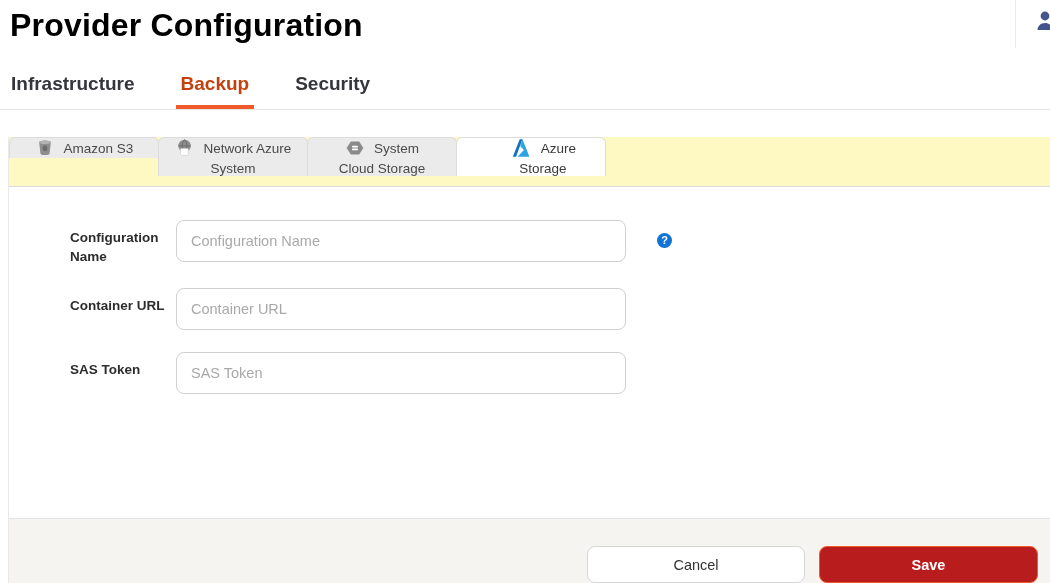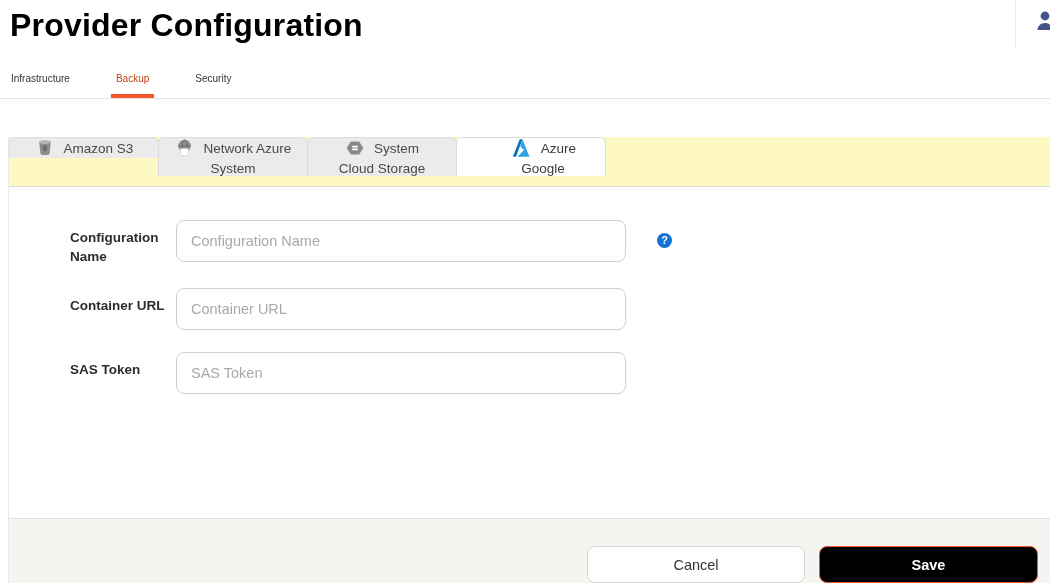--- a/index.html
+++ b/index.html
@@ -20,22 +20,22 @@
     border-left:1px solid #ededed; overflow:hidden;
   }
   .user-box svg { position:absolute; right:-7px; top:9px; }
 
   
   .navbar {
     display:flex; gap:46px; padding:0 11px;
     margin-top:19px; border-bottom:1px solid #e3e3e3;
   }
   .nav-item {
-    font-size:10px; color:#34363b; padding:6px 5px 10px; margin:0 -5px;
-    cursor:pointer; border-bottom:4px solid transparent;
+    font-size:19px; color:#34363b; padding:6px 5px 10px; margin:0 -5px;
+    cursor:pointer; border-bottom:4px solid transparent;font-weight:bold;
   }
   .nav-item.active { border-bottom-color:#F05A2B; color:#c2410c; }
 
   
   .panel {
     position:absolute; left:8px; top:137px; right:0; bottom:0;
     border-left:1px solid #e9e9e9; display:flex; flex-direction:column;
     background:#fff;
   }
   .subtabs {
@@ -82,21 +82,21 @@
     height:65px; background:#f5f4f1; border-top:1px solid #e3e3e3;
     display:flex; align-items:flex-end; justify-content:flex-end;
     gap:14px; padding-right:12px;
   }
   .btn {
     height:37px; border-radius:8px; font-size:14.5px; cursor:pointer;
     font-family:"Liberation Sans", sans-serif;
     display:flex; align-items:center; justify-content:center;
   }
   .btn-cancel { width:218px; background:#fff; border:1px solid #d6d6d6; color:#333; }
-  .btn-save  { width:219px; background:#000000; border:1px solid #F05A2B; color:#fff; font-weight:700; }
+  .btn-save  { width:219px; background:#b91c1c; border:1px solid #F05A2B; color:#fff; font-weight:700; }
 </style>
 </head>
 <body>
 
 <div class="topbar">
   <div class="page-title">Provider Configuration</div>
   <div class="user-box">
     <svg width="24" height="24" viewBox="0 0 24 24">
       <circle cx="12" cy="7" r="4.4" fill="#44548C"></circle>
       <path d="M4.5 21c0-4.2 3.4-7 7.5-7s7.5 2.8 7.5 7z" fill="#44548C"></path>
@@ -159,21 +159,21 @@
     <div class="subtab active">
       <div class="line1">
         <span class="icon">
           <svg width="22" height="20" viewBox="0 0 24 22">
             <polygon points="10.6,1.5 13.6,1.5 6.6,20.5 3,20.5" fill="#1173BC"></polygon>
             <polygon points="13.6,1.5 21.3,20.5 8.2,20.5 15.2,13.2 11.2,9" fill="#2CA3E2"></polygon>
           </svg>
         </span>
         <span>Azure</span>
       </div>
-      <div class="line2">Google</div>
+      <div class="line2">Storage</div>
     </div>
 
   </div>
 
   <div class="content">
 
     <div class="form-row">
       <div class="form-label">Configuration Name</div>
       <input class="form-input" type="text" placeholder="Configuration Name" style="">
       <div class="help-icon">?</div>

